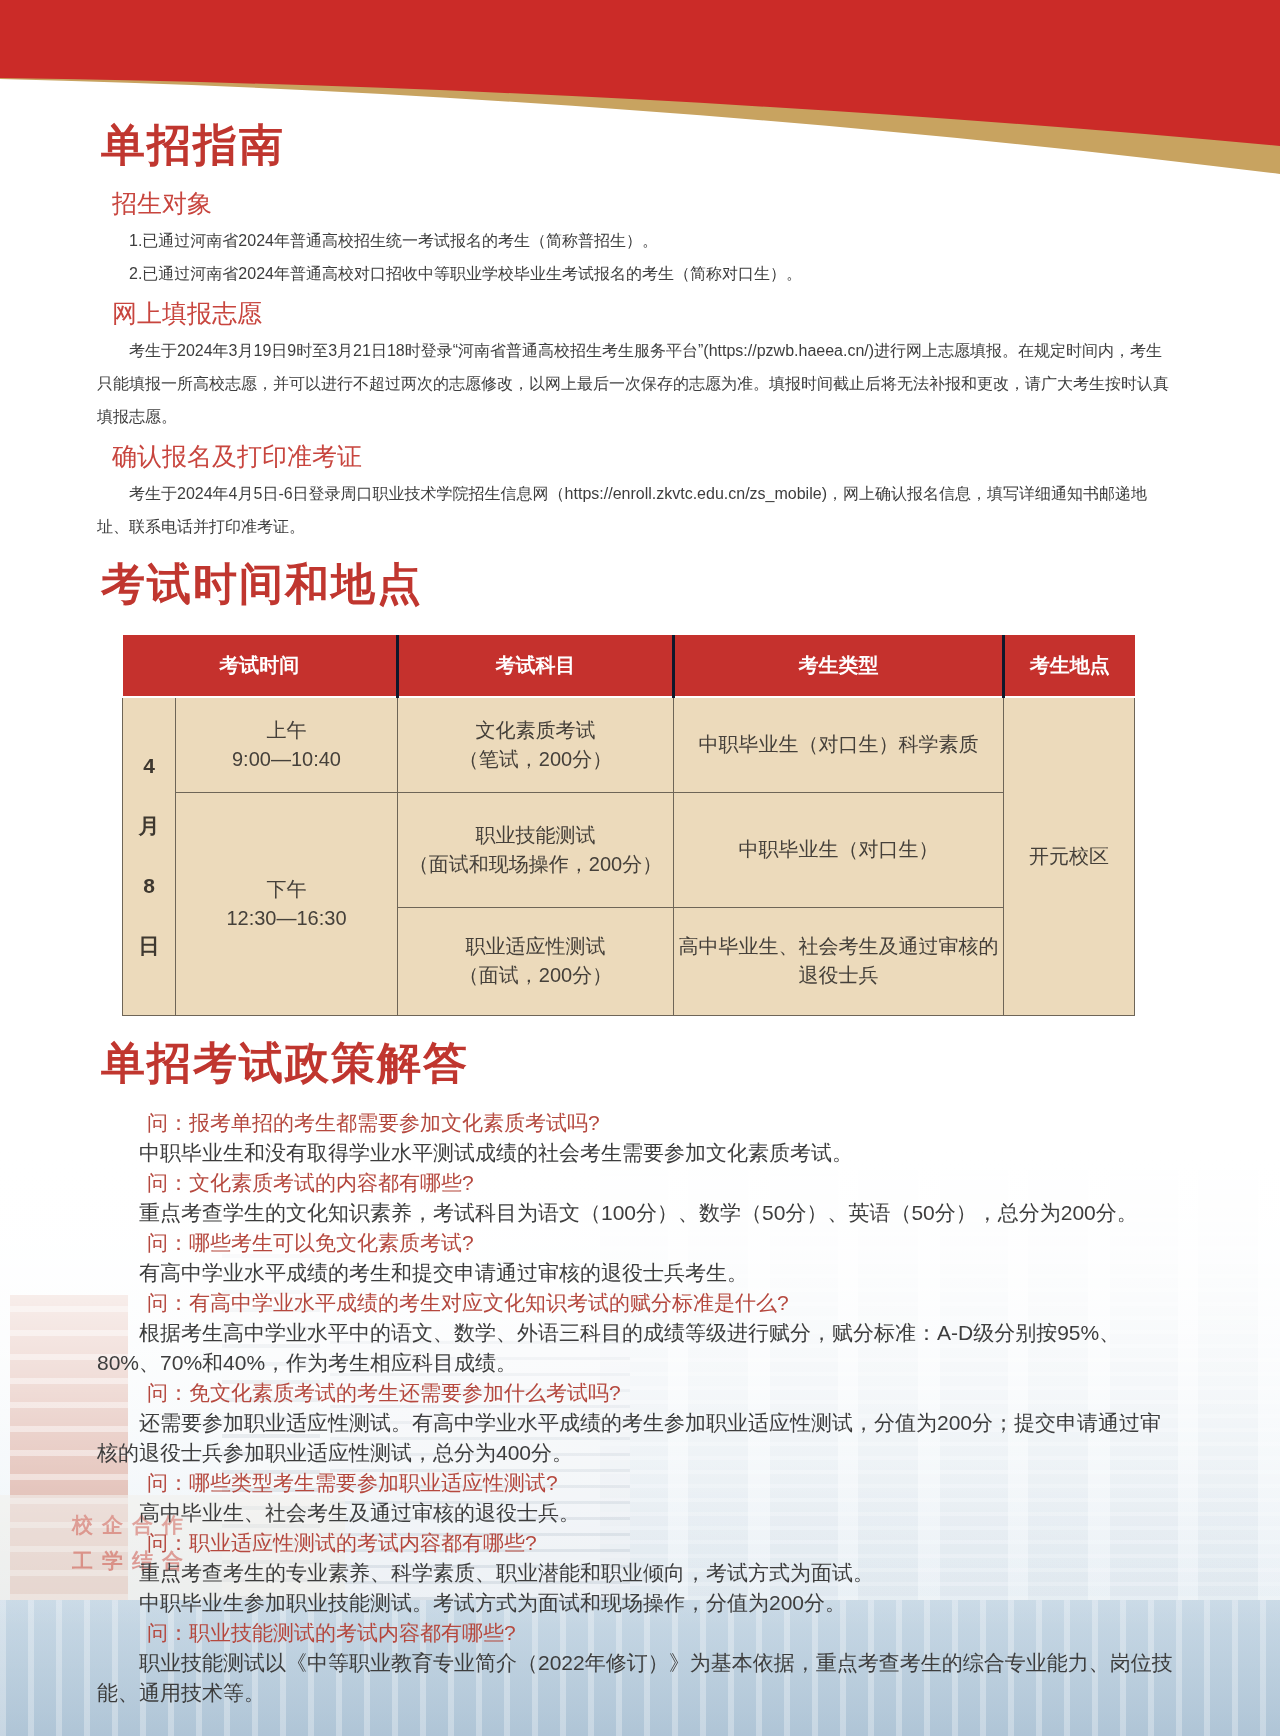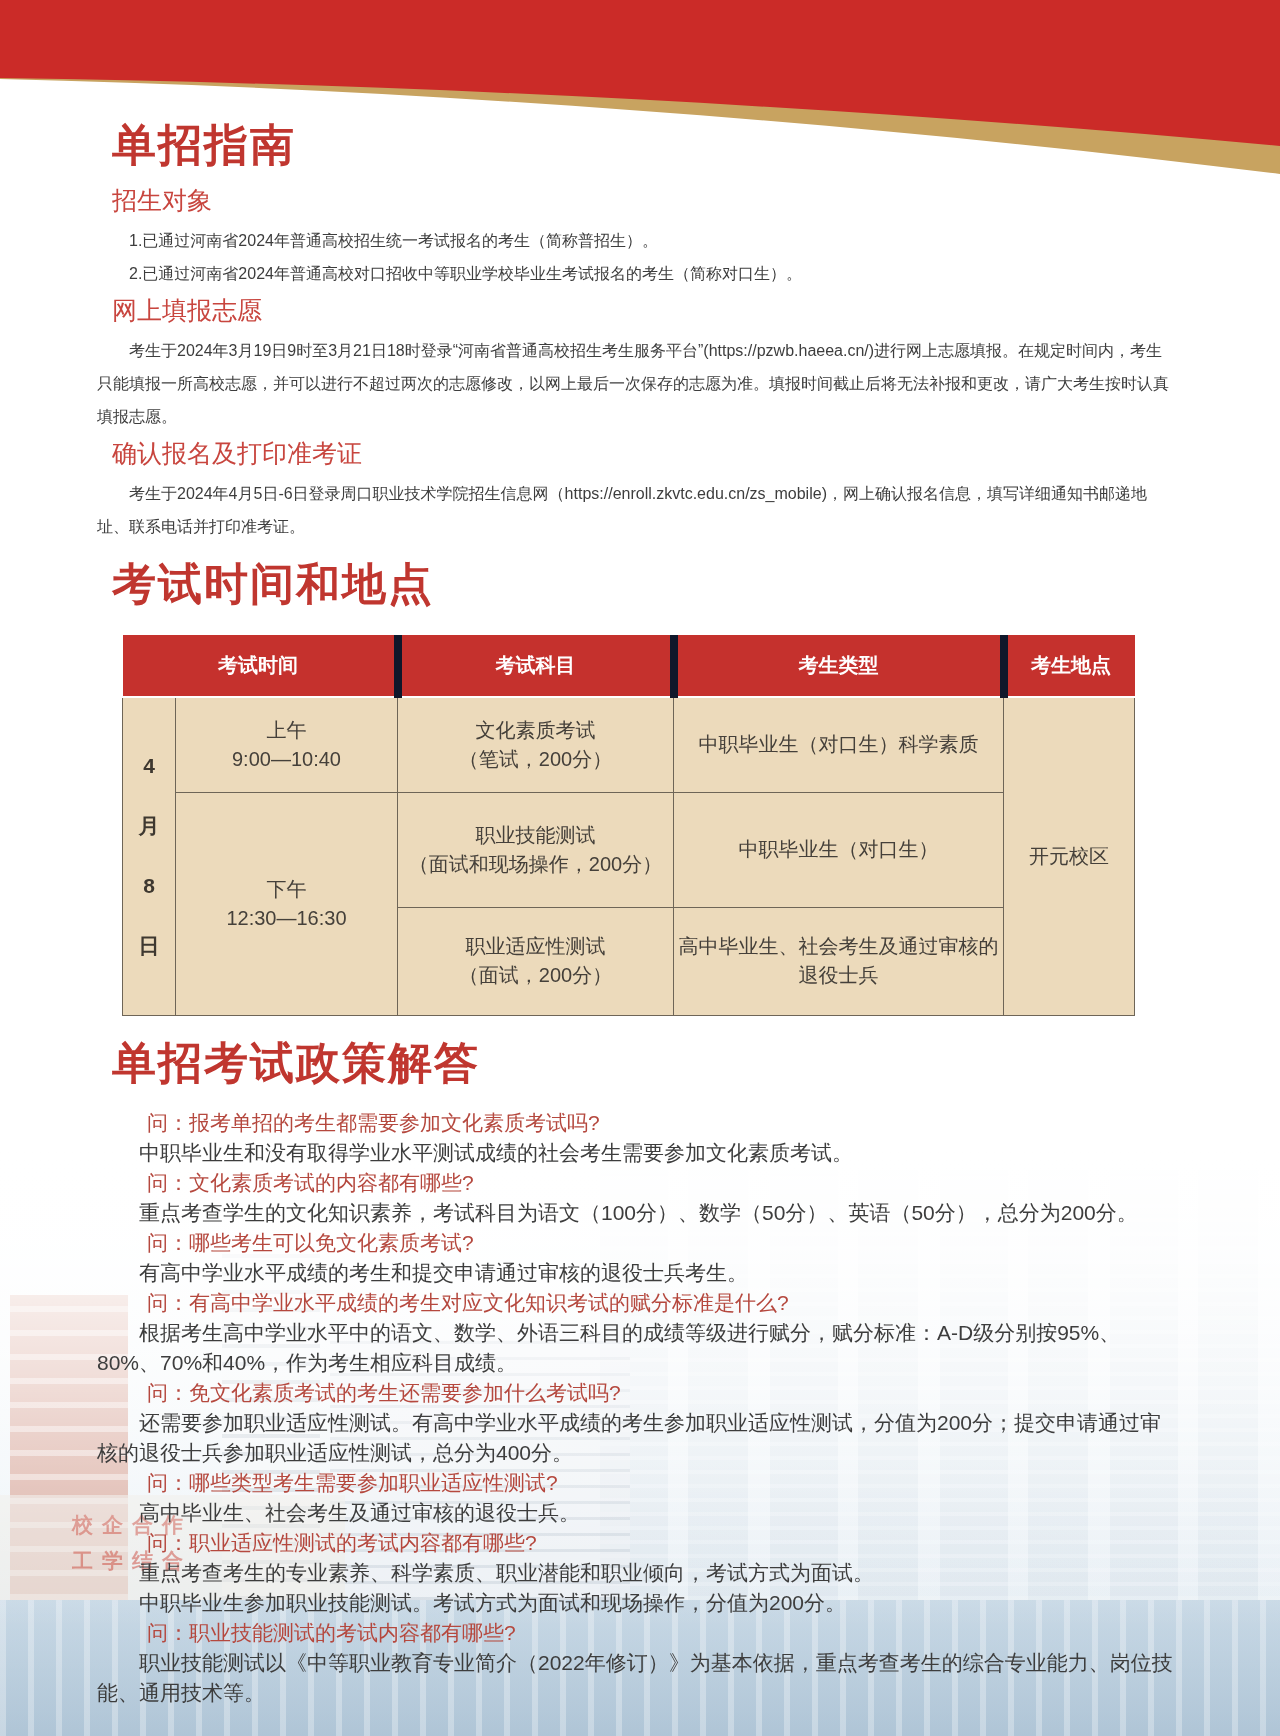--- a/index.html
+++ b/index.html
@@ -53,36 +53,36 @@
       linear-gradient(180deg, rgba(168,194,214,0.50), rgba(134,166,192,0.55));
   }
   .bg-photo .fade {
     position:absolute; inset:0; z-index:3;
     background:linear-gradient(180deg, #ffffff 0%, rgba(255,255,255,0.88) 18%, rgba(255,255,255,0.55) 42%, rgba(255,255,255,0.18) 65%, rgba(255,255,255,0) 82%);
   }
 
   
   .content { position:relative; z-index:1; padding:120px 105px 0 97px; }
 
-  h1.sec-title { color:#c0362f; font-size:44px; font-weight:bold; letter-spacing:2px; line-height:50px; margin-left:15px; }
-  h3.sub-head  { color:#c8453e; font-size:25px; font-weight:normal; line-height:30px; margin-left:15px;font-family:Liberation Mono, monospace; }
+  h1.sec-title { color:#c0362f; font-size:44px; font-weight:bold; letter-spacing:2px; line-height:50px; margin-left:4px; }
+  h3.sub-head  { color:#c8453e; font-size:25px; font-weight:normal; line-height:30px; margin-left:15px; }
 
   .body-text { color:#3d3d3d; font-size:16px; line-height:33px; }
   .para { text-indent:2em; }
   .list-item { text-indent:2em; }
 
   .mt-a { margin-top:18px; }  
   .mt-b { margin-top:6px; }   
   .mt-c { margin-top:8px; }  
 
   
   .exam-table { border-collapse:collapse; margin:26px 0 0 25px; table-layout:fixed; width:1012px; }
   .exam-table th {
     background:#c5312d; color:#ffffff; font-size:20px; font-weight:bold;
-    height:62px; border-left:8px solid #0f172a; border-bottom:2px solid #ffffff; text-align:center;
+    height:62px; border-left:3px solid #0f172a; border-bottom:2px solid #ffffff; text-align:center;
   }
   .exam-table th:first-child { border-left:none; }
   .exam-table td {
     background:#ecdabb; color:#45403a; font-size:20px; line-height:29px;
     border:1px solid #6e6557; text-align:center; vertical-align:middle; padding:6px 4px;
   }
   .row-1 { height:95px; } .row-2 { height:115px; } .row-3 { height:108px; }
   .v-date { width:1.05em; margin:0 auto; word-break:break-all; line-height:60px; font-size:21px; font-weight:bold; color:#3e3830; }
 
   

